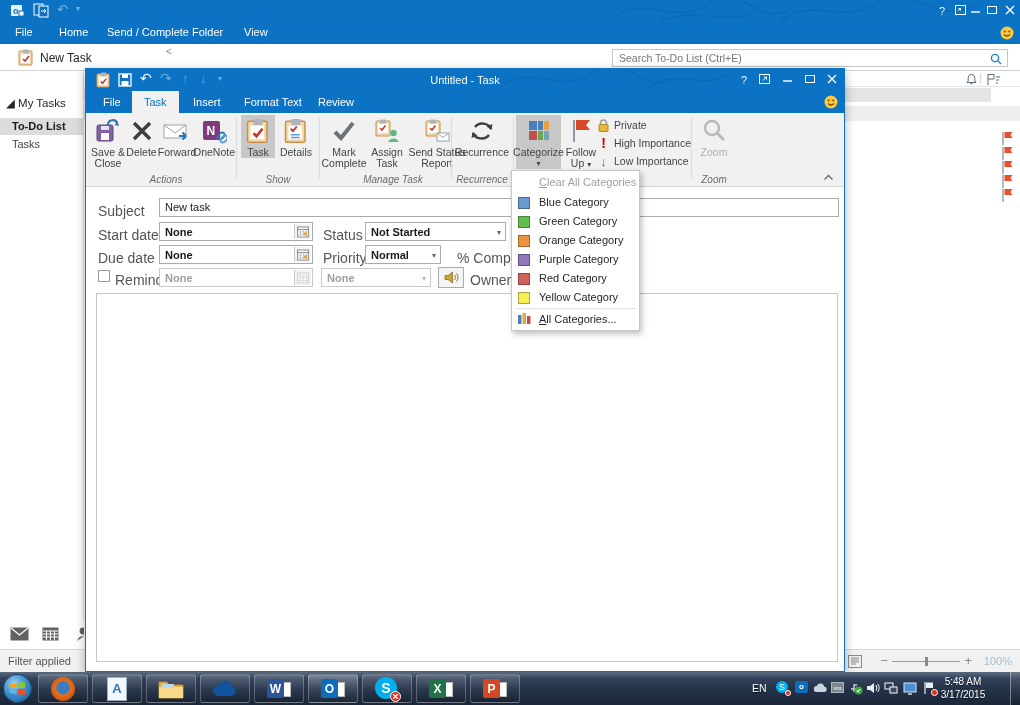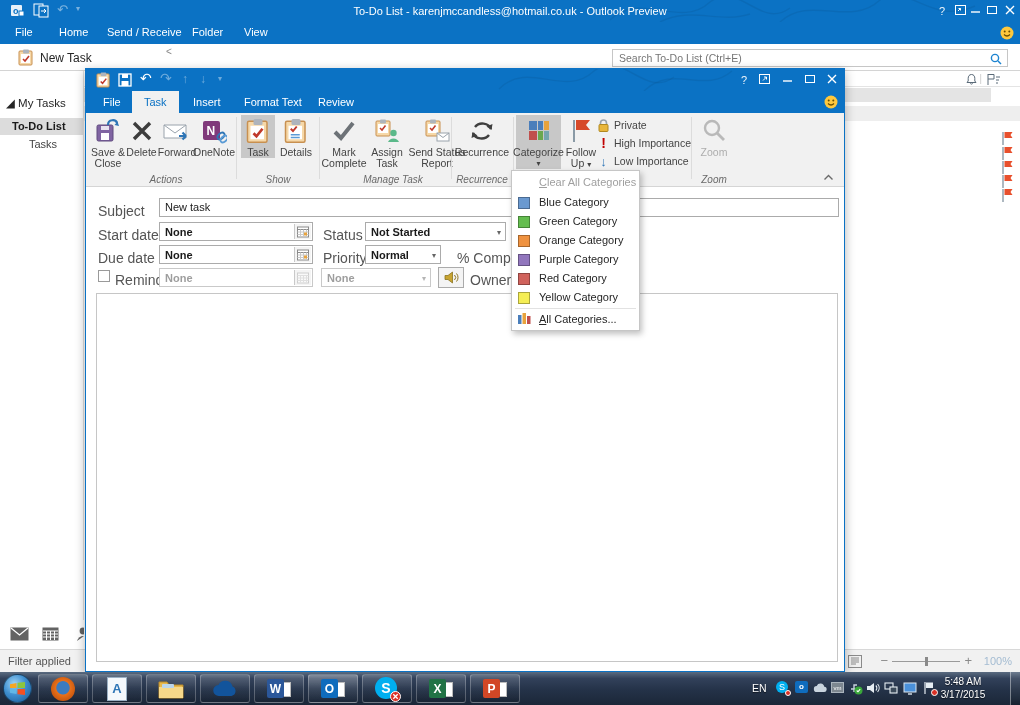--- a/index.html
+++ b/index.html
@@ -19,21 +19,21 @@
   .qat-ic { position:absolute; top:3px; }
 
   
   .searchbox { left:612px; top:49px; width:396px; height:18px; background:#fff; border:1px solid #c6c6c6; }
   .searchbox input { position:absolute; left:6px; top:1px; width:360px; height:14px; border:0; outline:0; font-size:10.5px; color:#777; font-family:inherit; background:transparent; }
 
   
   .sb-group { left:6px; top:96px; font-size:11.5px; color:#262626; }
   .sb-sel { left:0; top:118px; width:83px; height:17px; background:#dcdcdc; }
   .sb-sel span { position:absolute; left:12px; top:2px; font-weight:bold; color:#1a1a1a; font-size:11px; }
-  .sb-item { left:29px; top:138px; font-size:11px; color:#444; }
+  .sb-item { left:12px; top:138px; font-size:11px; color:#444; }
 
   
   .band1 { left:83px; top:88px; width:908px; height:14px; background:#e4e4e4; }
   .band2 { left:83px; top:106px; width:937px; height:15px; background:#eeeeee; }
   .flag { position:absolute; left:1001px; width:13px; height:14px; }
 
   
   .statusbar { left:0; top:649px; width:1020px; height:23px; background:#f1f1f1; border-top:1px solid #d8d8d8; }
   .nav-strip { left:0; top:620px; width:83px; height:29px; background:#fff; }
 
@@ -102,41 +102,40 @@
       <text x="3" y="11" font-size="9" font-weight="bold" fill="#0b72c4">o</text>
       <rect x="9" y="8" width="5" height="5" fill="#fff" stroke="#0b72c4"></rect>
     </svg>
     <svg class="qat-ic" style="left:33px" width="16" height="15" viewBox="0 0 16 15">
       <rect x="1" y="1" width="9" height="11" fill="none" stroke="#fff"></rect>
       <rect x="6" y="3" width="9" height="11" fill="#0b72c4" stroke="#fff"></rect>
       <path d="M8 8 h5 M11 6 l2 2 -2 2" stroke="#fff" fill="none"></path>
     </svg>
     <span class="abs" style="left:57px;top:2px;color:rgba(255,255,255,.45);font-size:13px">↶</span>
     <span class="abs" style="left:76px;top:4px;color:rgba(255,255,255,.45);font-size:8px">▾</span>
-    <div class="title-text">To-Do List - karenjmccandless@hotmail.co.uk - Outlook Preview</div>
     <div class="winbtn" style="right:70px">?</div>
     <div class="winbtn" style="right:52px"><svg width="11" height="10" viewBox="0 0 11 10">
           <rect x="0.5" y="0.5" width="10" height="9" fill="none" stroke="#fff"></rect>
           <path d="M3 6 l2.5 -2.5 M5.5 3.5 h-2 m2 0 v2" stroke="#fff" fill="none"></path>
         </svg></div>
     <div class="winbtn" style="right:36px"><svg width="10" height="10" viewBox="0 0 10 10">
           <path d="M0 7 h9" stroke="#fff" stroke-width="1.4"></path>
         </svg></div>
     <div class="winbtn" style="right:20px"><svg width="10" height="10" viewBox="0 0 10 10">
           <rect x="0.5" y="1.5" width="9" height="7" fill="none" stroke="#fff"></rect>
         </svg></div>
     <div class="winbtn" style="right:2px"><svg width="10" height="10" viewBox="0 0 10 10">
           <path d="M1 1 L9 9 M9 1 L1 9" stroke="#fff" stroke-width="1.4"></path>
         </svg></div>
   </div>
 
   <div class="abs tabrow-main">
     <span class="mw-tab" style="left:15px">File</span>
     <span class="mw-tab" style="left:59px">Home</span>
-    <span class="mw-tab" style="left:107px">Send / Receive</span>
+    <span class="mw-tab" style="left:107px">Send / Complete</span>
     <span class="mw-tab" style="left:192px">Folder</span>
     <span class="mw-tab" style="left:244px">View</span>
     <svg class="abs" style="right:6px;top:4px" width="14" height="14" viewBox="0 0 14 14">
       <circle cx="7" cy="7" r="6.5" fill="#ffc83d"></circle>
         <circle cx="4.7" cy="5.5" r="1" fill="#6b4e00"></circle>
         <circle cx="9.3" cy="5.5" r="1" fill="#6b4e00"></circle>
         <path d="M4 8.5 q3 3 6 0" stroke="#6b4e00" fill="none" stroke-width="1.2"></path>
     </svg>
   </div>
 
@@ -250,20 +249,21 @@
       <svg class="abs" style="left:32px;top:4px" width="14" height="14" viewBox="0 0 14 14">
         <rect x="1" y="1" width="12" height="12" fill="none" stroke="#fff" stroke-width="1.3"></rect>
           <rect x="4" y="1" width="6" height="4" fill="#fff"></rect>
           <rect x="3.5" y="8" width="7" height="5" fill="#fff"></rect>
       </svg>
       <span class="abs" style="left:54px;top:1px;color:#fff;font-size:14px">↶</span>
       <span class="abs" style="left:74px;top:1px;color:rgba(255,255,255,.4);font-size:14px">↷</span>
       <span class="abs" style="left:96px;top:3px;color:rgba(255,255,255,.4);font-size:12px">↑</span>
       <span class="abs" style="left:114px;top:3px;color:rgba(255,255,255,.4);font-size:12px">↓</span>
       <span class="abs" style="left:132px;top:5px;color:rgba(255,255,255,.4);font-size:8px">▾</span>
+      <div class="title-text">Untitled - Task</div>
       <div class="winbtn" style="right:92px">?</div>
       <div class="winbtn" style="right:72px"><svg width="11" height="10" viewBox="0 0 11 10">
             <rect x="0.5" y="0.5" width="10" height="9" fill="none" stroke="#fff"></rect>
             <path d="M4 6.5 L7.5 3 M7.5 3 h-2.5 m2.5 0 v2.5" stroke="#fff" fill="none"></path>
           </svg></div>
       <div class="winbtn" style="right:48px"><svg width="10" height="10" viewBox="0 0 10 10">
             <path d="M0 7 h9" stroke="#fff" stroke-width="1.4"></path>
           </svg></div>
       <div class="winbtn" style="right:26px"><svg width="10" height="10" viewBox="0 0 10 10">
             <rect x="0.5" y="1.5" width="9" height="7" fill="none" stroke="#fff"></rect>

